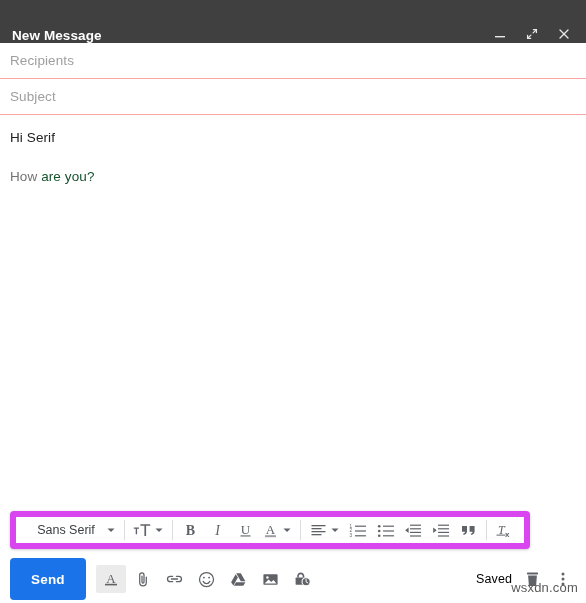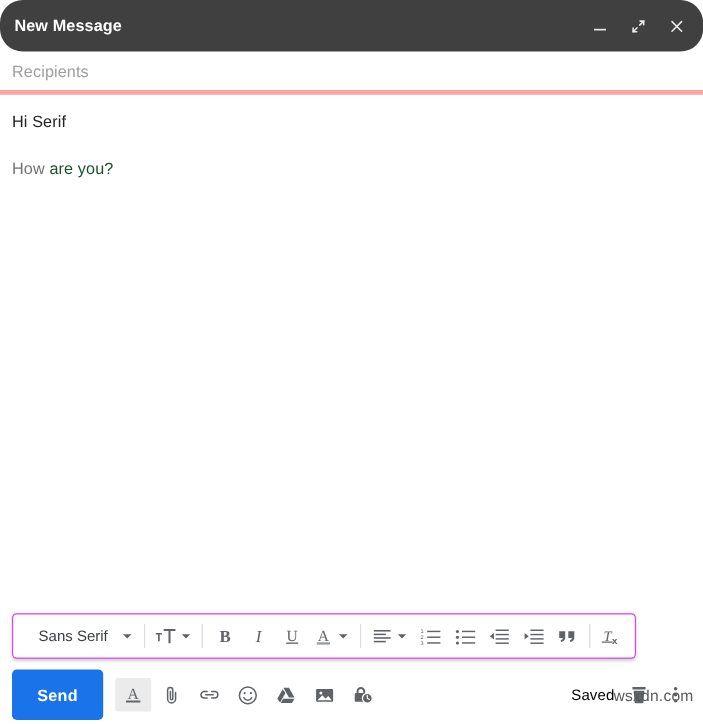--- a/index.html
+++ b/index.html
@@ -23,26 +23,25 @@
     display: flex;
     flex-direction: column;
     position: relative;
   }
 
   
   .titlebar {
     height: 43px;
     background: #404040;
     display: flex;
-    align-items: center;
+    align-items: flex-end;
     justify-content: space-between;
     padding: 0 13px 0 12px;
     box-sizing: border-box;
     flex: 0 0 auto;
-    border-radius: 19px;
   }
   .titlebar-title {
     color: #ffffff;
     font-size: 13.5px;
     font-weight: bold;
     letter-spacing: 0.1px;
   }
   .titlebar-controls {
     display: flex;
     align-items: center;
@@ -55,21 +54,21 @@
     align-items: center;
     justify-content: center;
     cursor: pointer;
     color: #e8e8e8;
   }
   .win-btn svg { display: block; }
 
   
   .field-row {
     height: 36px;
-    border-bottom: 4px solid #fca5a5;
+    border-bottom: 1px solid #fca5a5;
     display: flex;
     align-items: center;
     padding: 0 10px;
     box-sizing: border-box;
     flex: 0 0 auto;
   }
   .field-placeholder {
     font-size: 13.5px;
     color: #9e9e9e;
     letter-spacing: 0.1px;
@@ -94,21 +93,21 @@
 
   
   .toolbar-wrap {
     flex: 0 0 auto;
     padding: 0 10px 6px 10px;
     box-sizing: border-box;
   }
   .format-toolbar {
     height: 38px;
     background: #ffffff;
-    border: 1px solid #d946ef;
+    border: 6px solid #d946ef;
     border-radius: 4px;
     box-shadow: 0 1px 3px rgba(60,64,67,0.25), 0 0 1px rgba(60,64,67,0.12);
     display: flex;
     align-items: center;
     padding: 0 9px;
     box-sizing: border-box;
     width: 520px;
   }
   .tb-item {
     display: flex;
@@ -206,21 +205,21 @@
     align-items: center;
     justify-content: center;
     color: #5f6368;
     cursor: pointer;
   }
   .br-icon svg { display: block; }
 
   .watermark {
     position: absolute;
     right: 8px;
-    bottom: 16px;
+    bottom: 8px;
     font-size: 13px;
     color: #5a5a5a;
     letter-spacing: 0.2px;
     font-family: "Liberation Sans", sans-serif;
   }
 </style>
 </head>
 <body>
 
 <div class="compose-window">
@@ -247,20 +246,23 @@
             <path d="M11 3 L3 11"></path>
         </svg>
       </span>
     </div>
   </div>
 
   <div class="field-row">
     <span class="field-placeholder">Recipients</span>
   </div>
 
+  <div class="field-row">
+    <span class="field-placeholder">Subject</span>
+  </div>
 
   <div class="body-area">
     <div class="body-line">Hi Serif</div>
     <div class="body-line"><span class="smart-typed">How</span><span class="smart-suggest"> are you?</span></div>
   </div>
 
   <div class="toolbar-wrap">
     <div class="format-toolbar">
 
       <span class="tb-item tb-font">Sans Serif</span>

